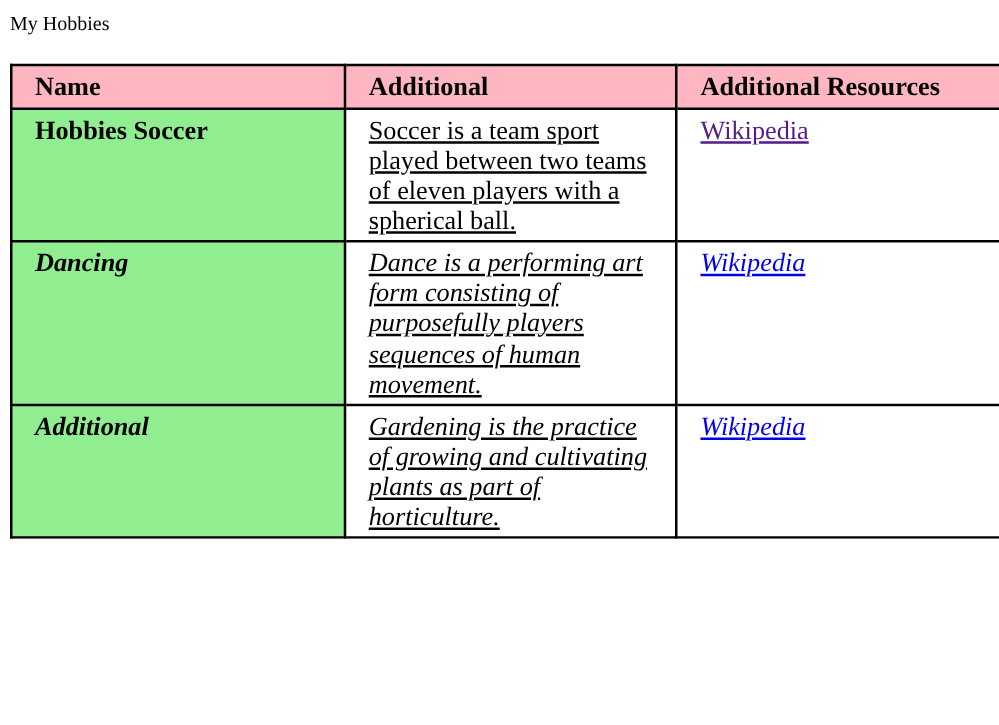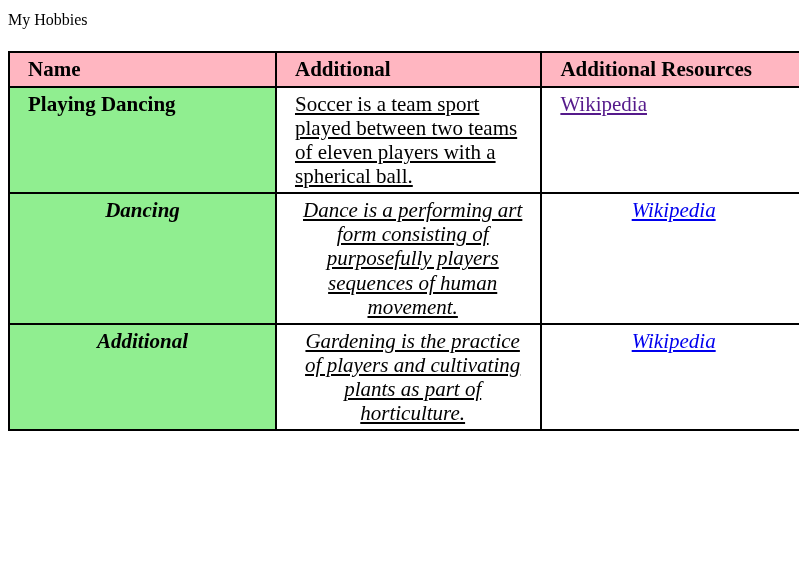--- a/index.html
+++ b/index.html
@@ -43,21 +43,21 @@
     font-weight: bold;
     vertical-align: middle;
   }
   td.name-cell {
     background: var(--name-bg, #90EE90);
     font-weight: bold;
   }
   col.c-name  { width: 33.5%; }
   col.c-desc  { width: 33.3%; }
   col.c-res   { width: 33.2%; }
-  tr.italic-row td { font-style: italic; text-align: center; }
+  tr.italic-row td { font-style: italic; }
   td.desc-cell { padding-right: 10px; text-decoration: underline; }
   a.wiki-link {
     color: var(--link-blue, #0000EE);
     text-decoration: underline;
   }
   a.wiki-link.visited {
     color: var(--link-visited, #551A8B);
   }
   tr.data-row { height: 63px; }
   tr.header-row { height: 26px; }
@@ -75,34 +75,34 @@
   </colgroup>
   <thead>
     <tr class="header-row">
       <th>Name</th>
       <th>Additional</th>
       <th>Additional Resources</th>
     </tr>
   </thead>
   <tbody>
     <tr class="data-row">
-      <td class="name-cell">Playing Dancing</td>
+      <td class="name-cell">Hobbies Soccer</td>
       <td class="desc-cell">Soccer is a team sport played between two teams of eleven players with a spherical ball.</td>
       <td class="res-cell">
         <a href="#" class="wiki-link visited">Wikipedia</a>
       </td>
     </tr>
     <tr class="data-row italic-row">
       <td class="name-cell">Dancing</td>
       <td class="desc-cell">Dance is a performing art form consisting of purposefully players sequences of human movement.</td>
       <td class="res-cell">
         <a href="#" class="wiki-link">Wikipedia</a>
       </td>
     </tr>
     <tr class="data-row italic-row">
       <td class="name-cell">Additional</td>
-      <td class="desc-cell">Gardening is the practice of players and cultivating plants as part of horticulture.</td>
+      <td class="desc-cell">Gardening is the practice of growing and cultivating plants as part of horticulture.</td>
       <td class="res-cell">
         <a href="#" class="wiki-link">Wikipedia</a>
       </td>
     </tr>
   </tbody>
 </table>
 
 </body></html>

